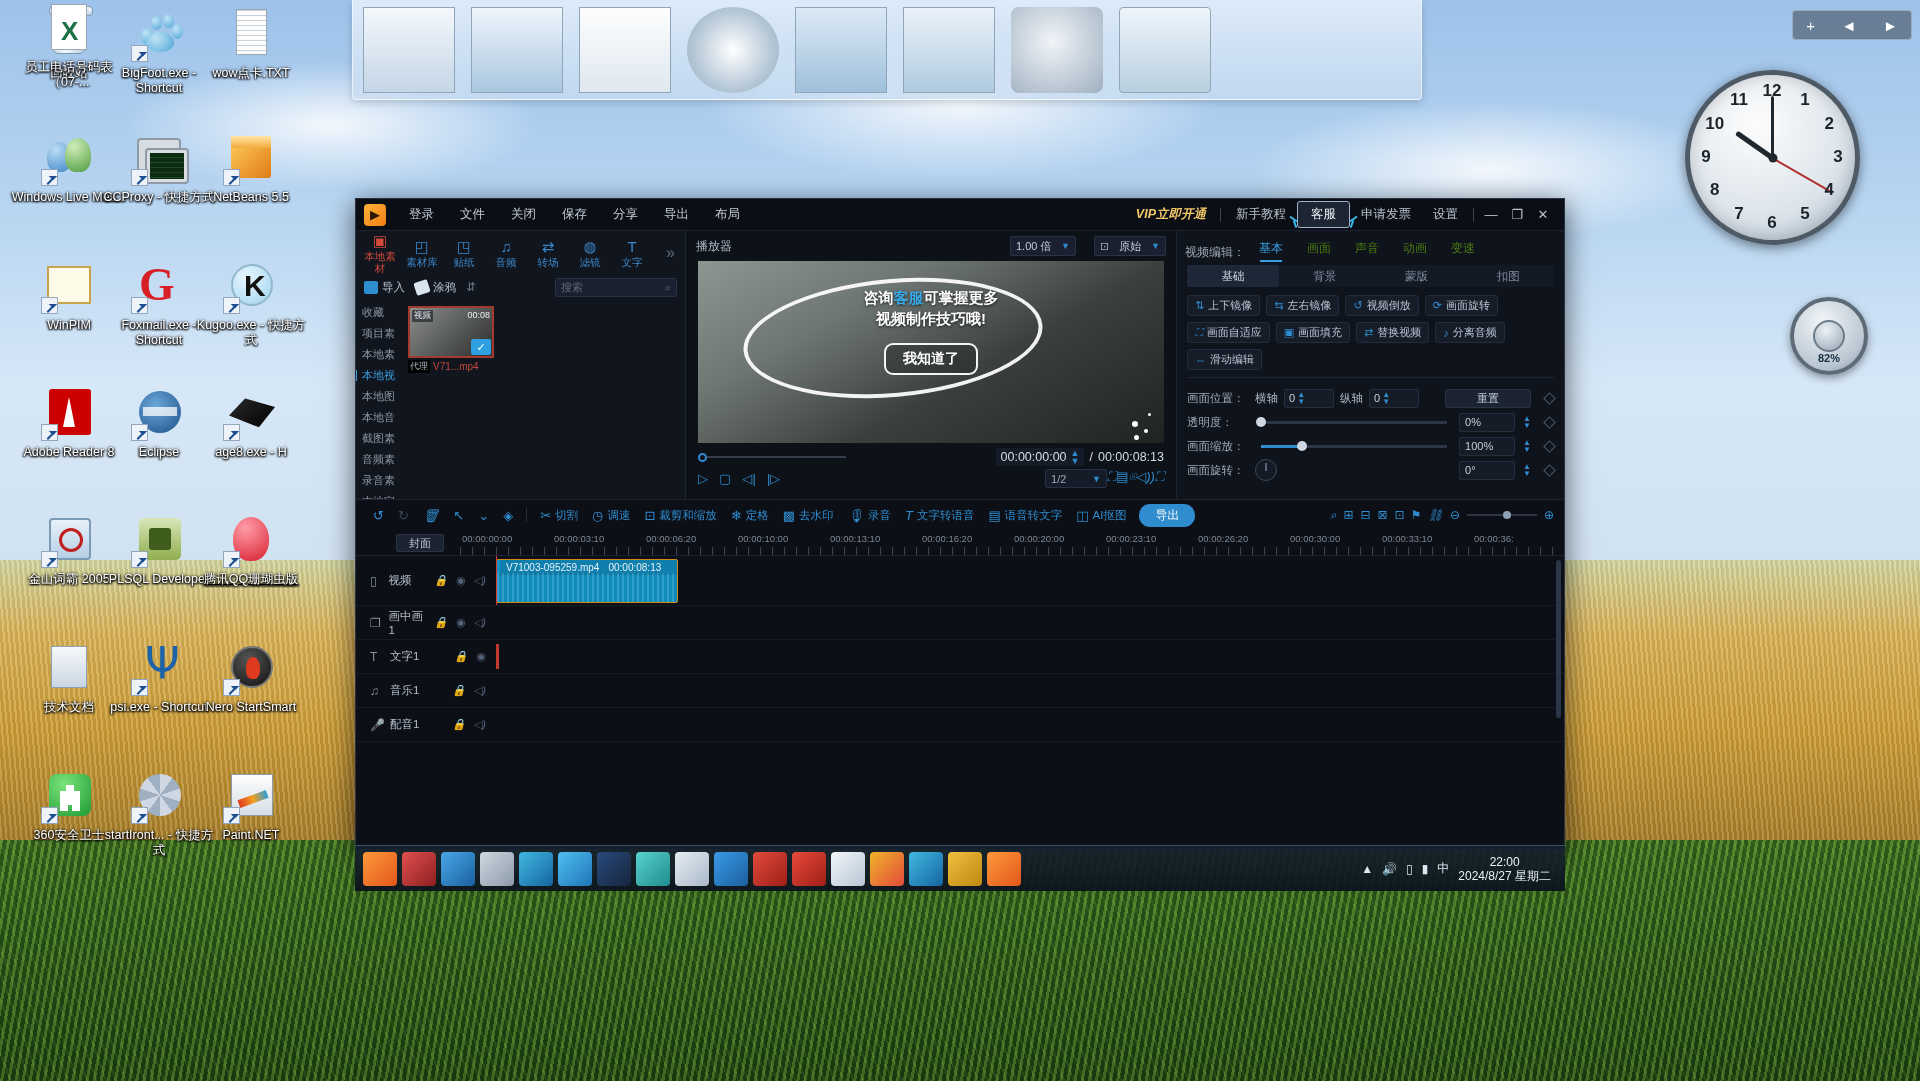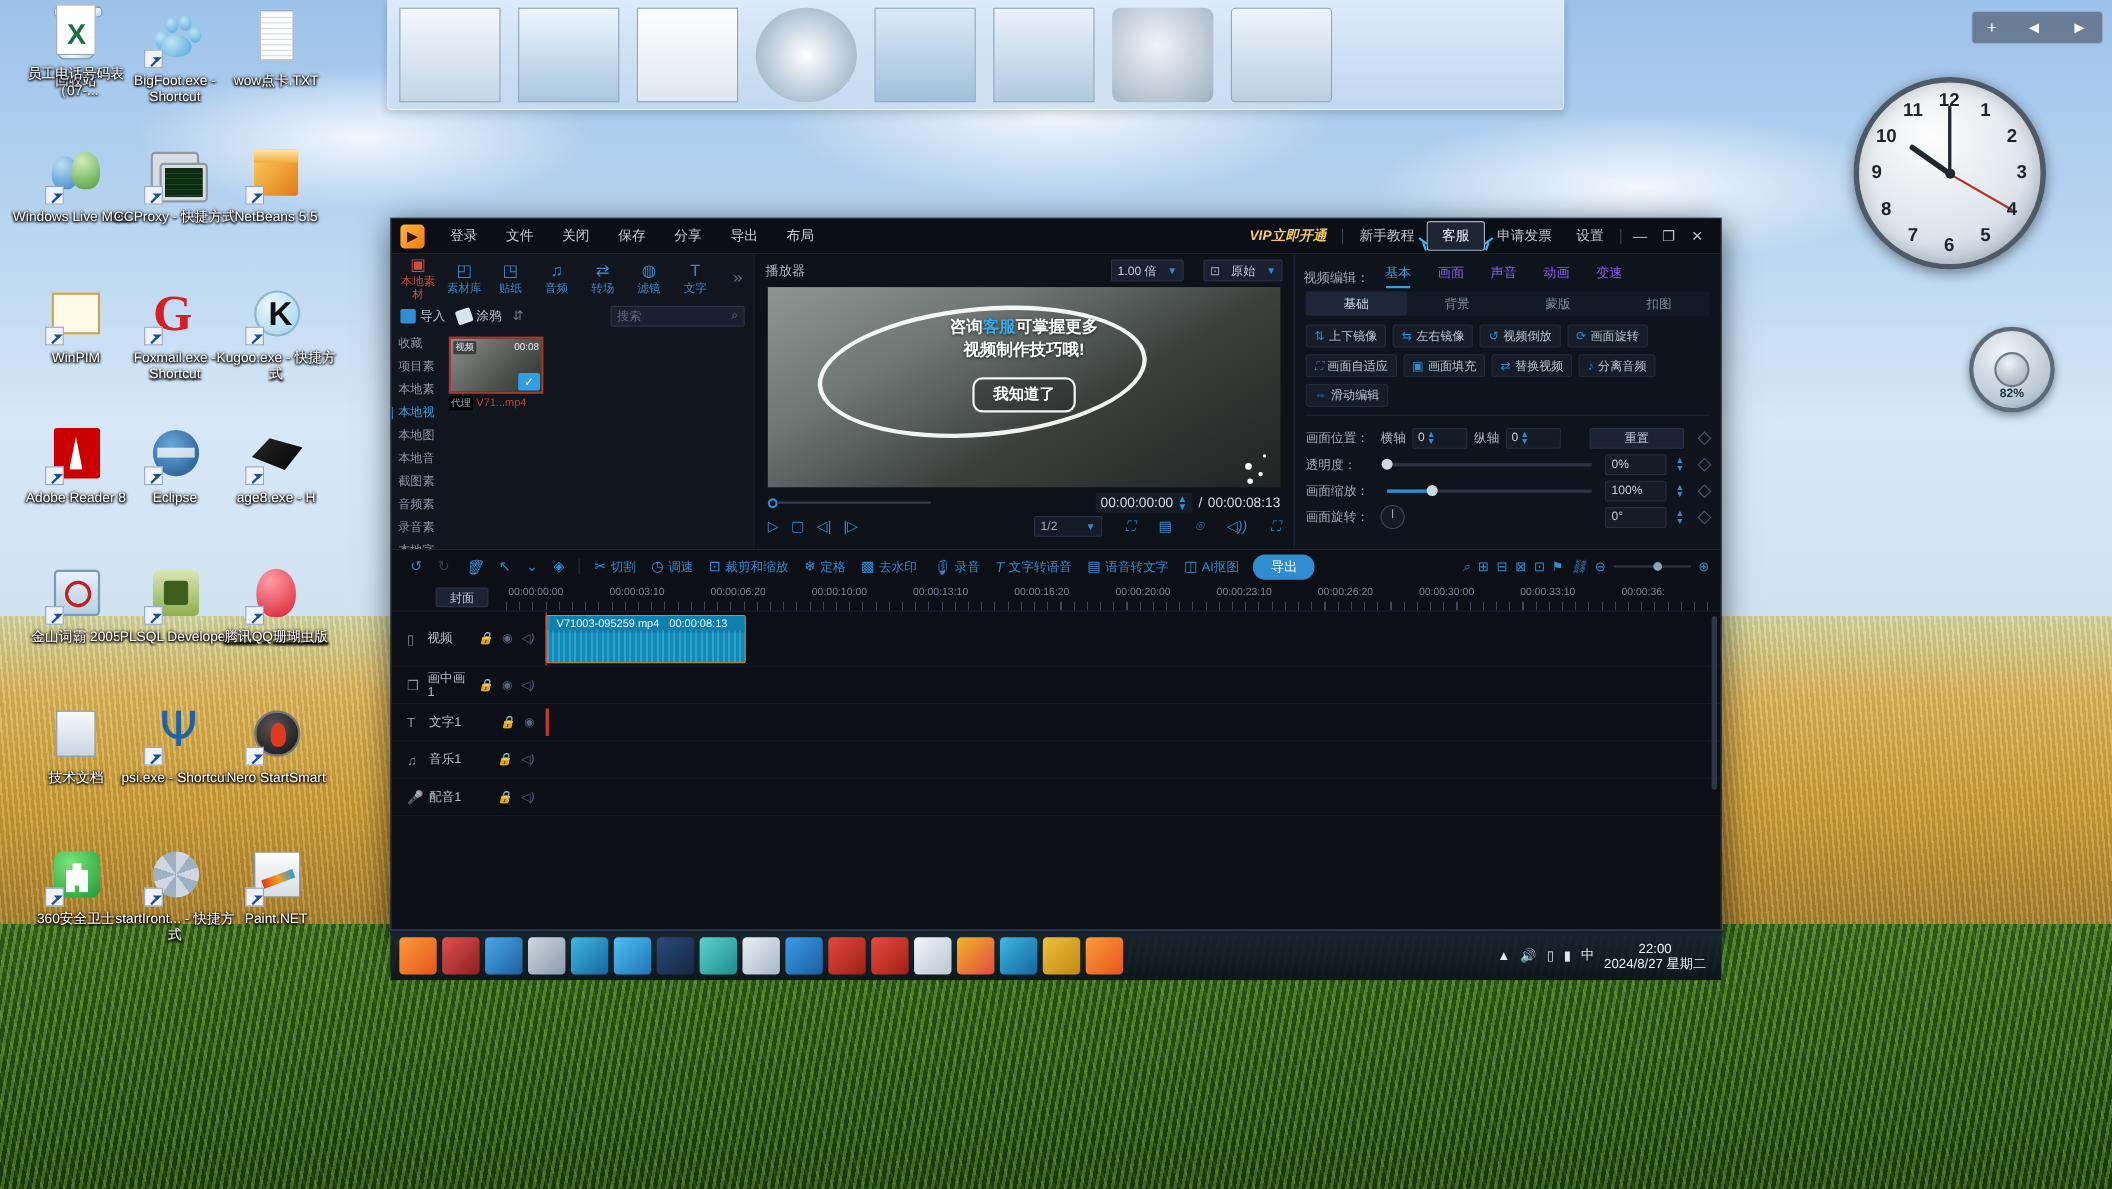--- a/index.html
+++ b/index.html
@@ -327,31 +327,31 @@
   .pc-row { display:flex; align-items:center; gap:8px; }
   .scrub { display:flex; align-items:center; gap:0; width:148px; }
   .scrub .knob { width:9px;height:9px;border:2px solid #2f8ccf;border-radius:50%; }
   .scrub .line { flex:1 1 auto; height:2px; background:#333d4c; }
   .time-box {
     margin-left:auto; display:flex; align-items:center; gap:5px; font-size:12.5px; color:#d3dce6;
   }
   .time-cur { background:#161c27; padding:1px 5px; border-radius:2px; display:flex; align-items:center; gap:4px;}
   .spin { color:#2f8ccf; font-size:9px; line-height:8px; }
   .pc-icons { display:flex; align-items:center; gap:11px; color:#2f8ccf; font-size:13px; }
-  .pc-right { margin-left:auto; display:flex; align-items:center; gap:21px; color:#2f8ccf; font-size:13px; }
+  .pc-right { margin-left:auto; display:flex; align-items:flex-start; gap:0; color:#2f8ccf; font-size:13px; }
   .ratio-sel {
     width:62px;height:19px;background:#161c27;border:1px solid #273145;border-radius:2px;
     color:#9fabba;font-size:11px;display:flex;align-items:center;justify-content:space-between;padding:0 5px;
   }
 
   
   .prop-panel { width:388px; background:#0f131b; border-left:1px solid #1d2433; display:flex; flex-direction:column; }
   .prop-tabs { height:30px; display:flex; align-items:flex-end; gap:0; padding:0 8px; font-size:12px; color:#9aa6b4; }
   .prop-tabs .lead { color:#9aa6b4; margin-right:2px; }
-  .ptab { padding:4px 12px; position:relative; color:#8b5cf6; }
+  .ptab { padding:4px 12px; position:relative; color:#4d7c0f; }
   .ptab.active { color:#3a9de0; }
   .ptab.active::after { content:""; position:absolute; left:50%; transform:translateX(-50%); bottom:-1px; width:22px; height:2px; background:#3a9de0; }
   .prop-sub {
     margin:4px 10px 0; height:22px; background:#141a25; border-radius:2px; display:flex; font-size:11.5px;
   }
   .psub { flex:1 1 0; display:flex; align-items:center; justify-content:center; color:#7e8b9a; }
   .psub.active { color:#d2dbe5; background:#1e2737; border-radius:2px; }
   .prop-scroll { flex:1 1 auto; padding:8px 10px 0; overflow:hidden; }
   .chip-row { display:flex; gap:6px; margin-bottom:6px; }
   .chip {

